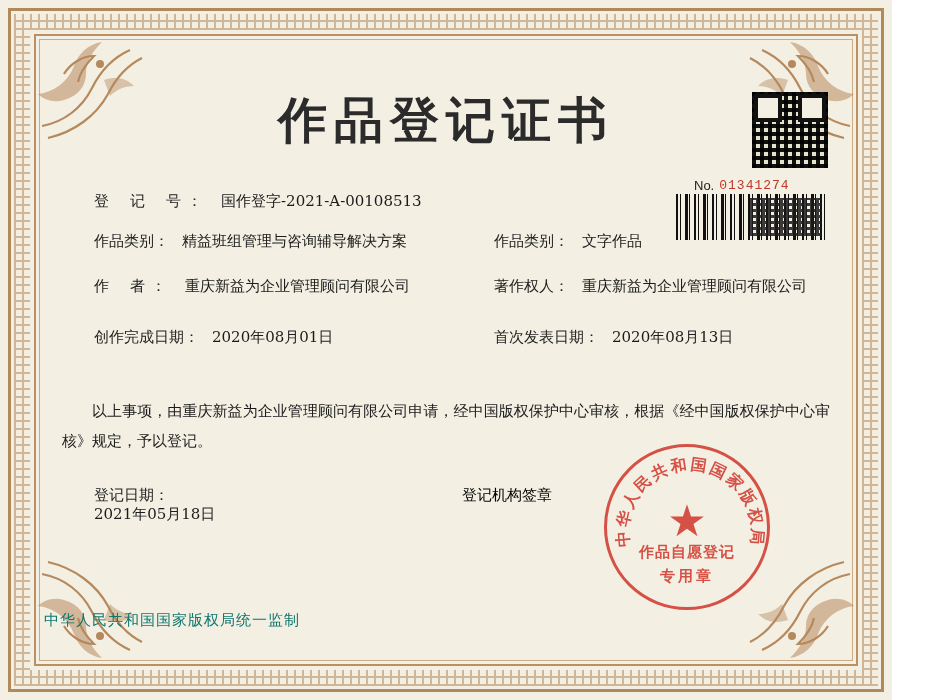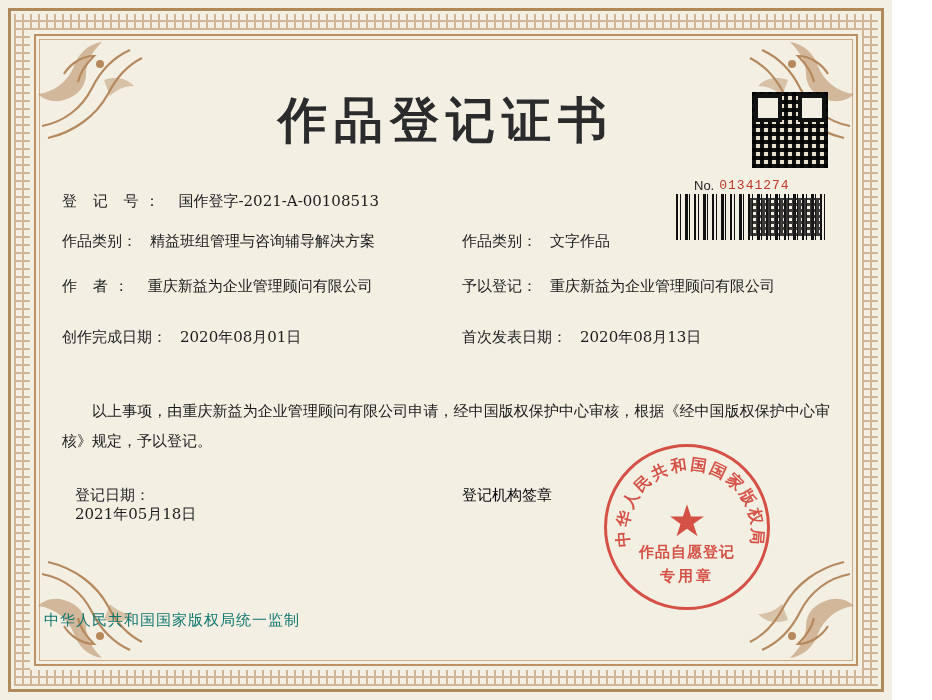--- a/index.html
+++ b/index.html
@@ -125,24 +125,25 @@
     width: 72px; height: 38px;
     background:
       repeating-linear-gradient(90deg,#1b1b1b 0 3px, rgba(243,239,227,0) 3px 6px),
       repeating-linear-gradient(0deg,#1b1b1b 0 3px, rgba(243,239,227,0) 3px 6px);
     opacity: .85;
   }
 
   
   .fields { position: absolute; left: 18px; right: 18px; top: 148px; }
   .label {
-    font-family: Liberation Serif, serif;
+    font-family: Liberation Mono, monospace;
     font-size: 15px;
     color: #222;
     white-space: nowrap;
+    margin-left: 32px;
   }
   .label.sp { letter-spacing: 6px; }
   .value {
     font-family: "DejaVu Serif", serif;
     font-size: 15px;
     color: #1b1b1b;
     margin-left: 13px;
     white-space: nowrap;
   }
 
@@ -297,21 +298,21 @@
           <span class="value">文字作品</span>
         </div>
       </div>
 
       <div class="row-2col" style="margin-top:26px">
         <div class="col-a">
           <span class="label sp">作 者：</span>
           <span class="value">重庆新益为企业管理顾问有限公司</span>
         </div>
         <div class="col-b">
-          <span class="label">予以登记：</span>
+          <span class="label">著作权人：</span>
           <span class="value">重庆新益为企业管理顾问有限公司</span>
         </div>
       </div>
 
       <div class="row-2col" style="margin-top:32px">
         <div class="col-a">
           <span class="label">创作完成日期：</span>
           <span class="value">2020年08月01日</span>
         </div>
         <div class="col-b">

